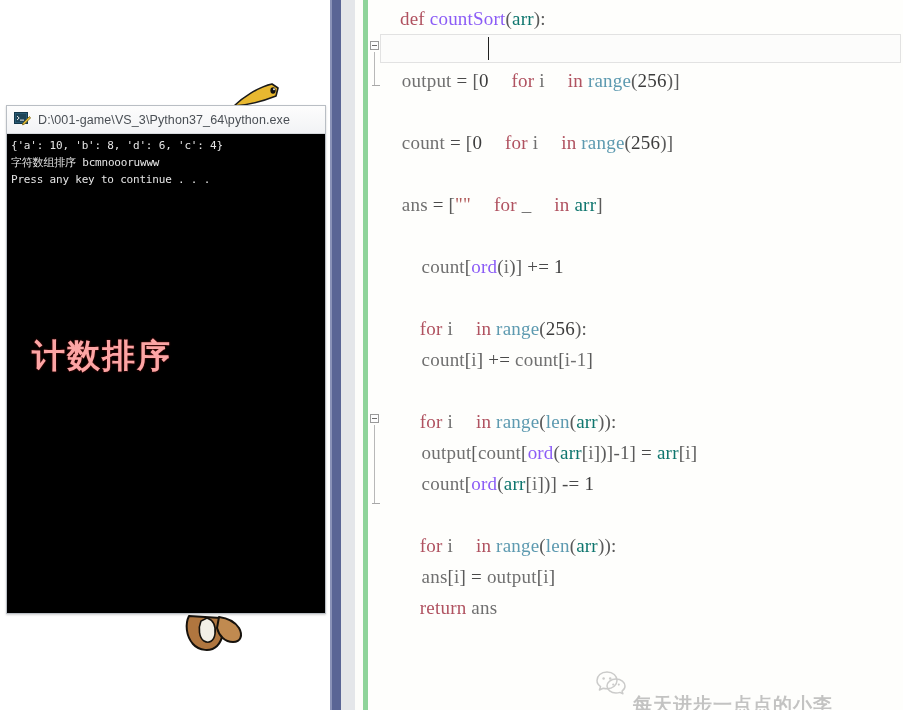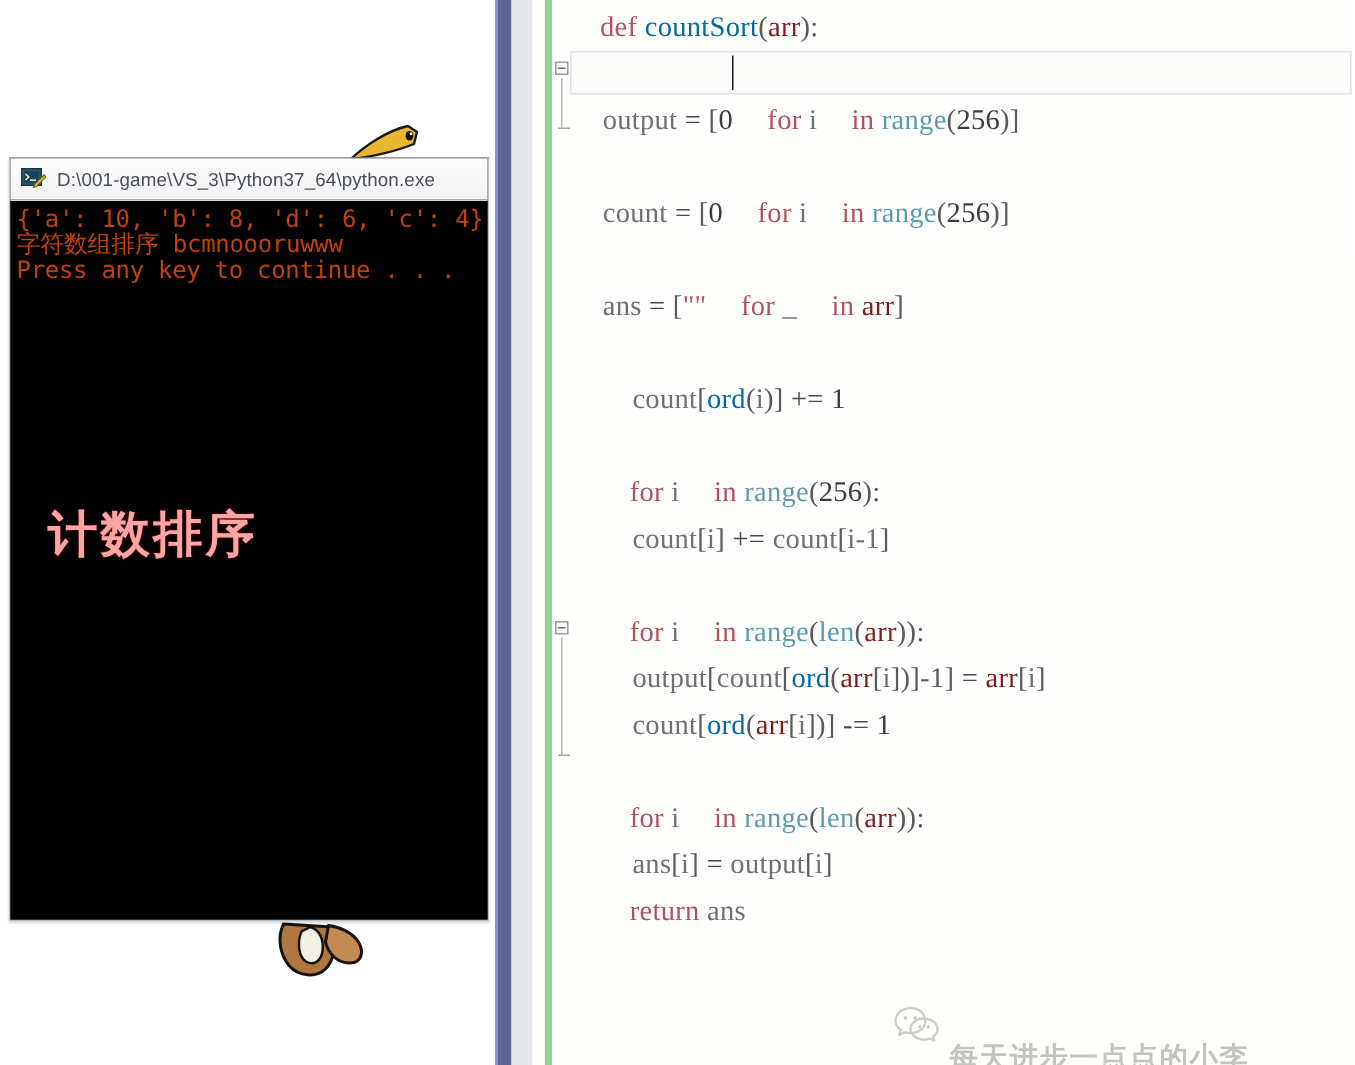--- a/index.html
+++ b/index.html
@@ -75,23 +75,23 @@
   #console-body {
     position: absolute;
     left: 0; top: 28px;
     right: 0; bottom: 0;
     background: #000000;
     padding: 3px 0 0 4px;
     overflow: hidden;
   }
   .console-line {
     font-family: "DejaVu Sans Mono", monospace;
-    font-size: 16px;
+    font-size: 11px;
     line-height: 17px;
-    color: #c2410c;
+    color: #e5e5e5;
     white-space: pre;
     letter-spacing: -0.2px;
   }
   #console-banner {
     position: absolute;
     left: 25px; top: 200px;
     font-family: "DejaVu Sans", sans-serif;
     font-weight: bold;
     font-size: 33px;
     color: #fca5a5;
@@ -188,23 +188,23 @@
     white-space: pre;
     color: #5c5c5c;
     letter-spacing: 0.2px;
   }
   .code-line.blank { color: transparent; }
 
   
   .t-comment  { color: #9c5a63; }
   .t-keyword  { color: #b05260; padding-left: 18px; }
   .t-builtin  { color: #5d9ab0; }
-  .t-func     { color: #0369a1; margin-top: 32px; }
+  .t-func     { color: #8b5cf6; margin-top: 32px; }
   .t-var      { color: #707070; margin-top: 14px; }
-  .t-dim      { color: #7f1d1d; }
+  .t-dim      { color: #0f766e; }
   .t-num      { color: #3c3c3c; }
   .t-string   { color: #b05a5a; }
   .t-punct    { color: #5a5a5a; }
   .t-op       { color: #4a4a4a; }
 
   
   #current-line-box {
     position: absolute;
     left: 17px; top: 34px;
     width: 521px; height: 29px;

